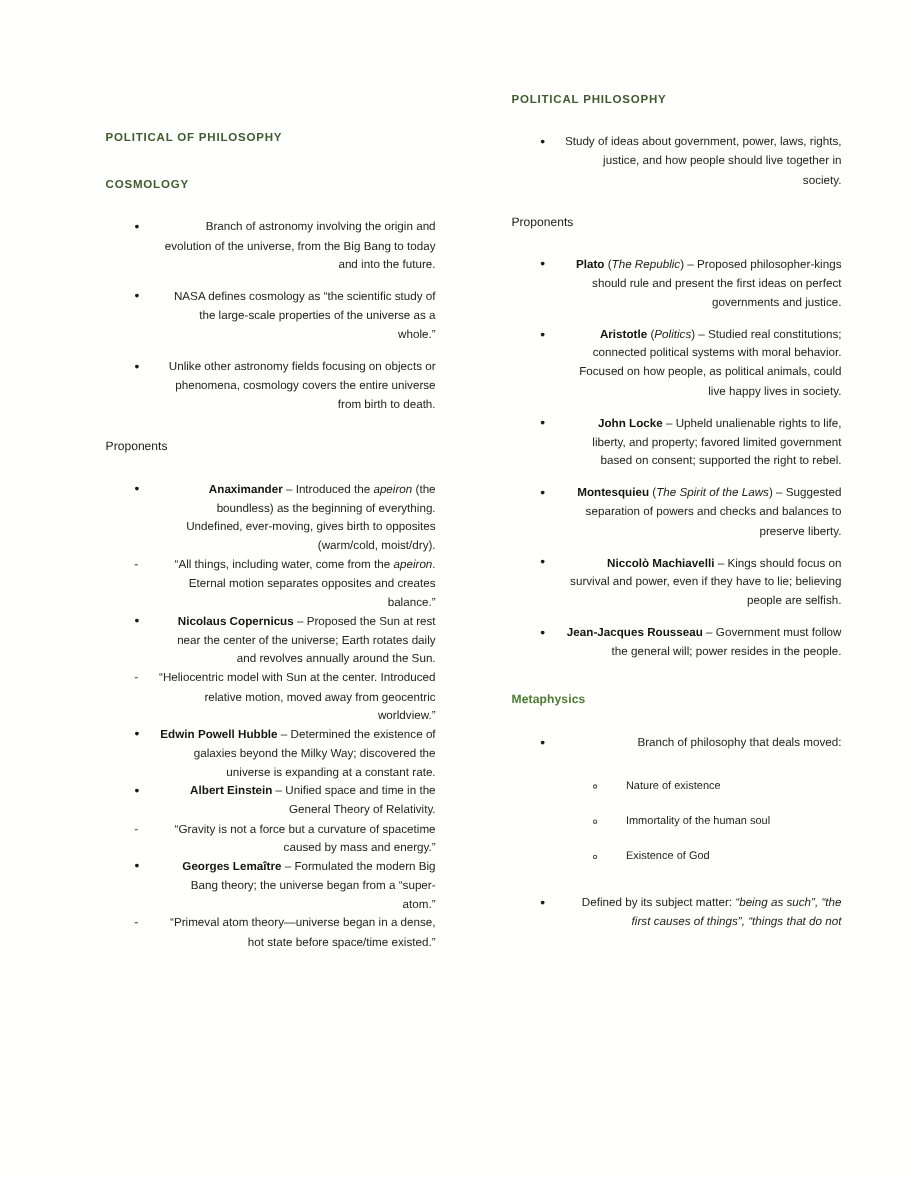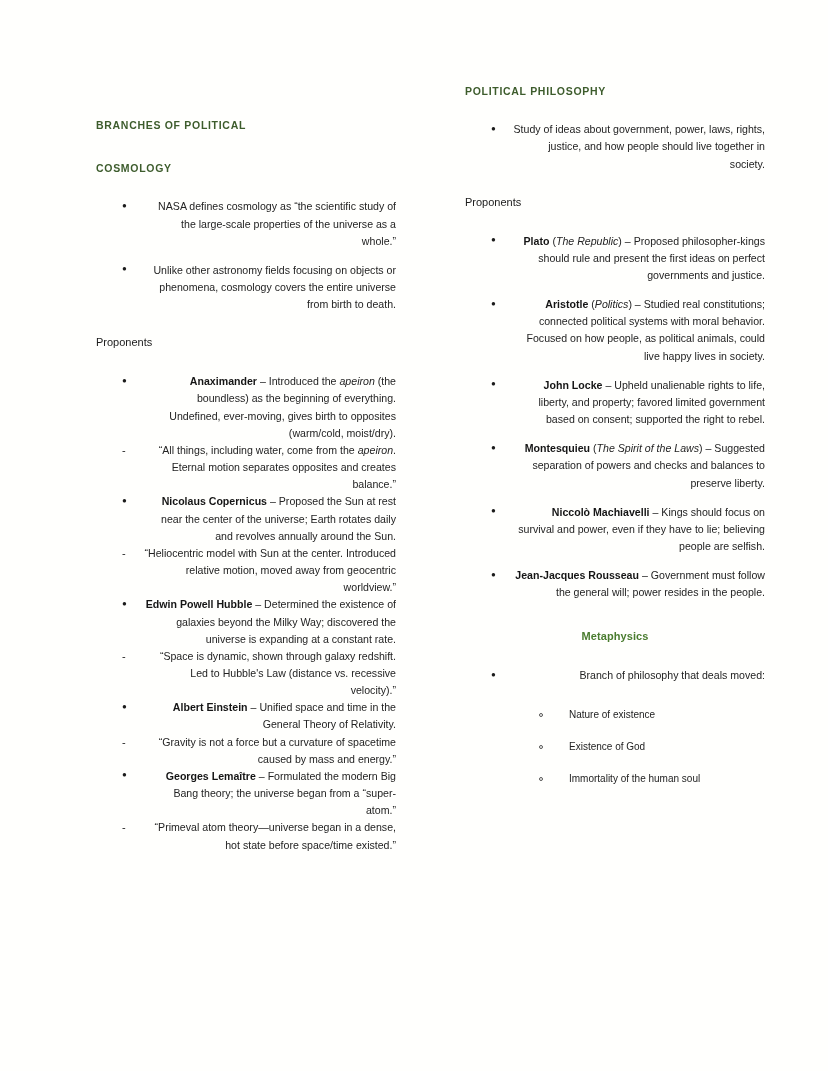--- a/index.html
+++ b/index.html
@@ -42,21 +42,20 @@
     margin: 0 0 0 0;
     line-height: 1.45;
   }
   .h-green-sub {
     font-size: 11px;
     font-weight: bold;
     color: #4a7c2f;
     margin: 0;
     line-height: 1.45;
     letter-spacing: 0.1px;
-    text-align: center;
   }
   .h-black {
     font-size: 11px;
     font-weight: normal;
     color: #1b1b1b;
     margin: 0;
     line-height: 1.45;
   }
 
   .gap-xs { height: 10px; }
@@ -128,47 +127,47 @@
   b, .bold { font-weight: bold; color: #151515; }
   i, .ital { font-style: italic; }
 </style>
 </head>
 <body>
 
 <div class="page">
 
   <div class="col col-left">
 
-    <div class="h-caps">BRANCHES OF POLITICAL</div>
+    <div class="h-caps">POLITICAL OF PHILOSOPHY</div>
     <div class="gap-lg"></div>
 
     <div class="h-caps">COSMOLOGY</div>
     <div class="gap-md"></div>
 
     <ul class="bl">
+      <li class="dot spaced">Branch of astronomy involving the origin and evolution of the universe, from the Big Bang to today and into the future.</li>
       <li class="dot spaced">NASA defines cosmology as “the scientific study of the large-scale properties of the universe as a whole.”</li>
       <li class="dot spaced">Unlike other astronomy fields focusing on objects or phenomena, cosmology covers the entire universe from birth to death.</li>
     </ul>
 
     <div class="gap-xs"></div>
     <div class="h-black">Proponents</div>
     <div class="gap-md"></div>
 
     <ul class="bl">
       <li class="dot tight"><span class="bold">Anaximander</span><span> – </span><span>Introduced the </span><span class="ital">apeiron</span><span> (the boundless) as the beginning of everything. Undefined, ever-moving, gives birth to opposites (warm/cold, moist/dry).</span></li>
 
       <li class="dash tight"><span>“All things, including water, come from the </span><span class="ital">apeiron</span><span>. Eternal motion separates opposites and creates balance.”</span></li>
 
       <li class="dot tight"><span class="bold">Nicolaus Copernicus</span><span> – </span><span>Proposed the Sun at rest near the center of the universe; Earth rotates daily and revolves annually around the Sun.</span></li>
 
       <li class="dash tight">“Heliocentric model with Sun at the center. Introduced relative motion, moved away from geocentric worldview.”</li>
 
       <li class="dot tight"><span class="bold">Edwin Powell Hubble</span><span> – </span><span>Determined the existence of galaxies beyond the Milky Way; discovered the universe is expanding at a constant rate.</span></li>
 
-      <li class="dash tight">“Space is dynamic, shown through galaxy redshift. Led to Hubble's Law (distance vs. recessive velocity).”</li>
 
       <li class="dot tight"><span class="bold">Albert Einstein</span><span> – </span><span>Unified space and time in the General Theory of Relativity.</span></li>
 
       <li class="dash tight">“Gravity is not a force but a curvature of spacetime caused by mass and energy.”</li>
 
       <li class="dot tight"><span class="bold">Georges Lemaître</span><span> – </span><span>Formulated the modern Big Bang theory; the universe began from a “super-atom.”</span></li>
 
       <li class="dash tight">“Primeval atom theory—universe began in a dense, hot state before space/time existed.”</li>
     </ul>
   </div>
@@ -206,21 +205,24 @@
     <div class="gap-md"></div>
 
     <ul class="bl">
       <li class="dot tight">Branch of philosophy that deals moved:</li>
     </ul>
 
     <div class="gap-md"></div>
 
     <ul class="bl2">
       <li>Nature of existence</li>
+      <li>Immortality of the human soul</li>
       <li>Existence of God</li>
-      <li>Immortality of the human soul</li>
     </ul>
 
     <div class="gap-xs"></div>
 
+    <ul class="bl">
+      <li class="dot tight"><span>Defined by its subject matter: </span><span class="ital">“being as such”, “the first causes of things”, “things that do not</span></li>
+    </ul>
   </div>
 
 </div>
 
 </body></html>

